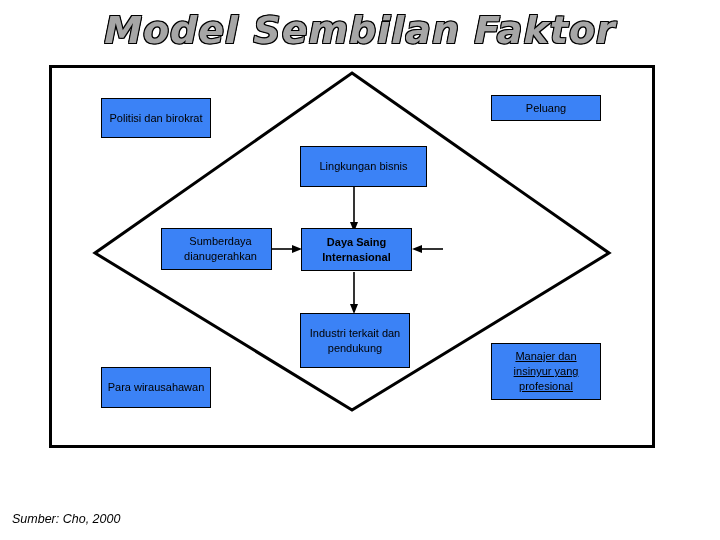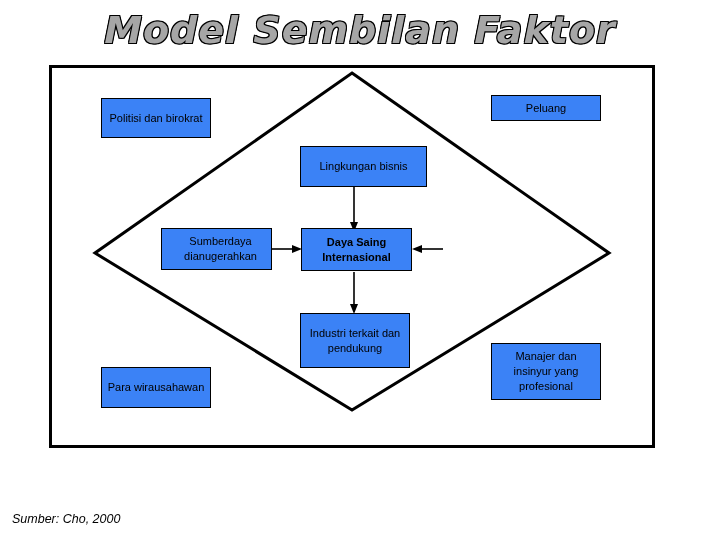--- a/index.html
+++ b/index.html
@@ -148,20 +148,20 @@
 
 
   <div class="box" style="left:300px; top:313px; width:110px; height:55px;">
     <span>Industri terkait dan pendukung</span>
   </div>
 
   <div class="box" style="left:101px; top:367px; width:110px; height:41px;">
     <span>Para wirausahawan</span>
   </div>
 
-  <div class="box" style="left:491px; top:343px; width:110px; height:57px;">
+  <div class="box" style="left:491px; top:343px; width:110px; height:57px;text-decoration:underline;">
     <span>Manajer dan insinyur yang profesional</span>
   </div>
 
 
   <div class="source">Sumber: Cho, 2000</div>
 
 </div>
 
 </body></html>

